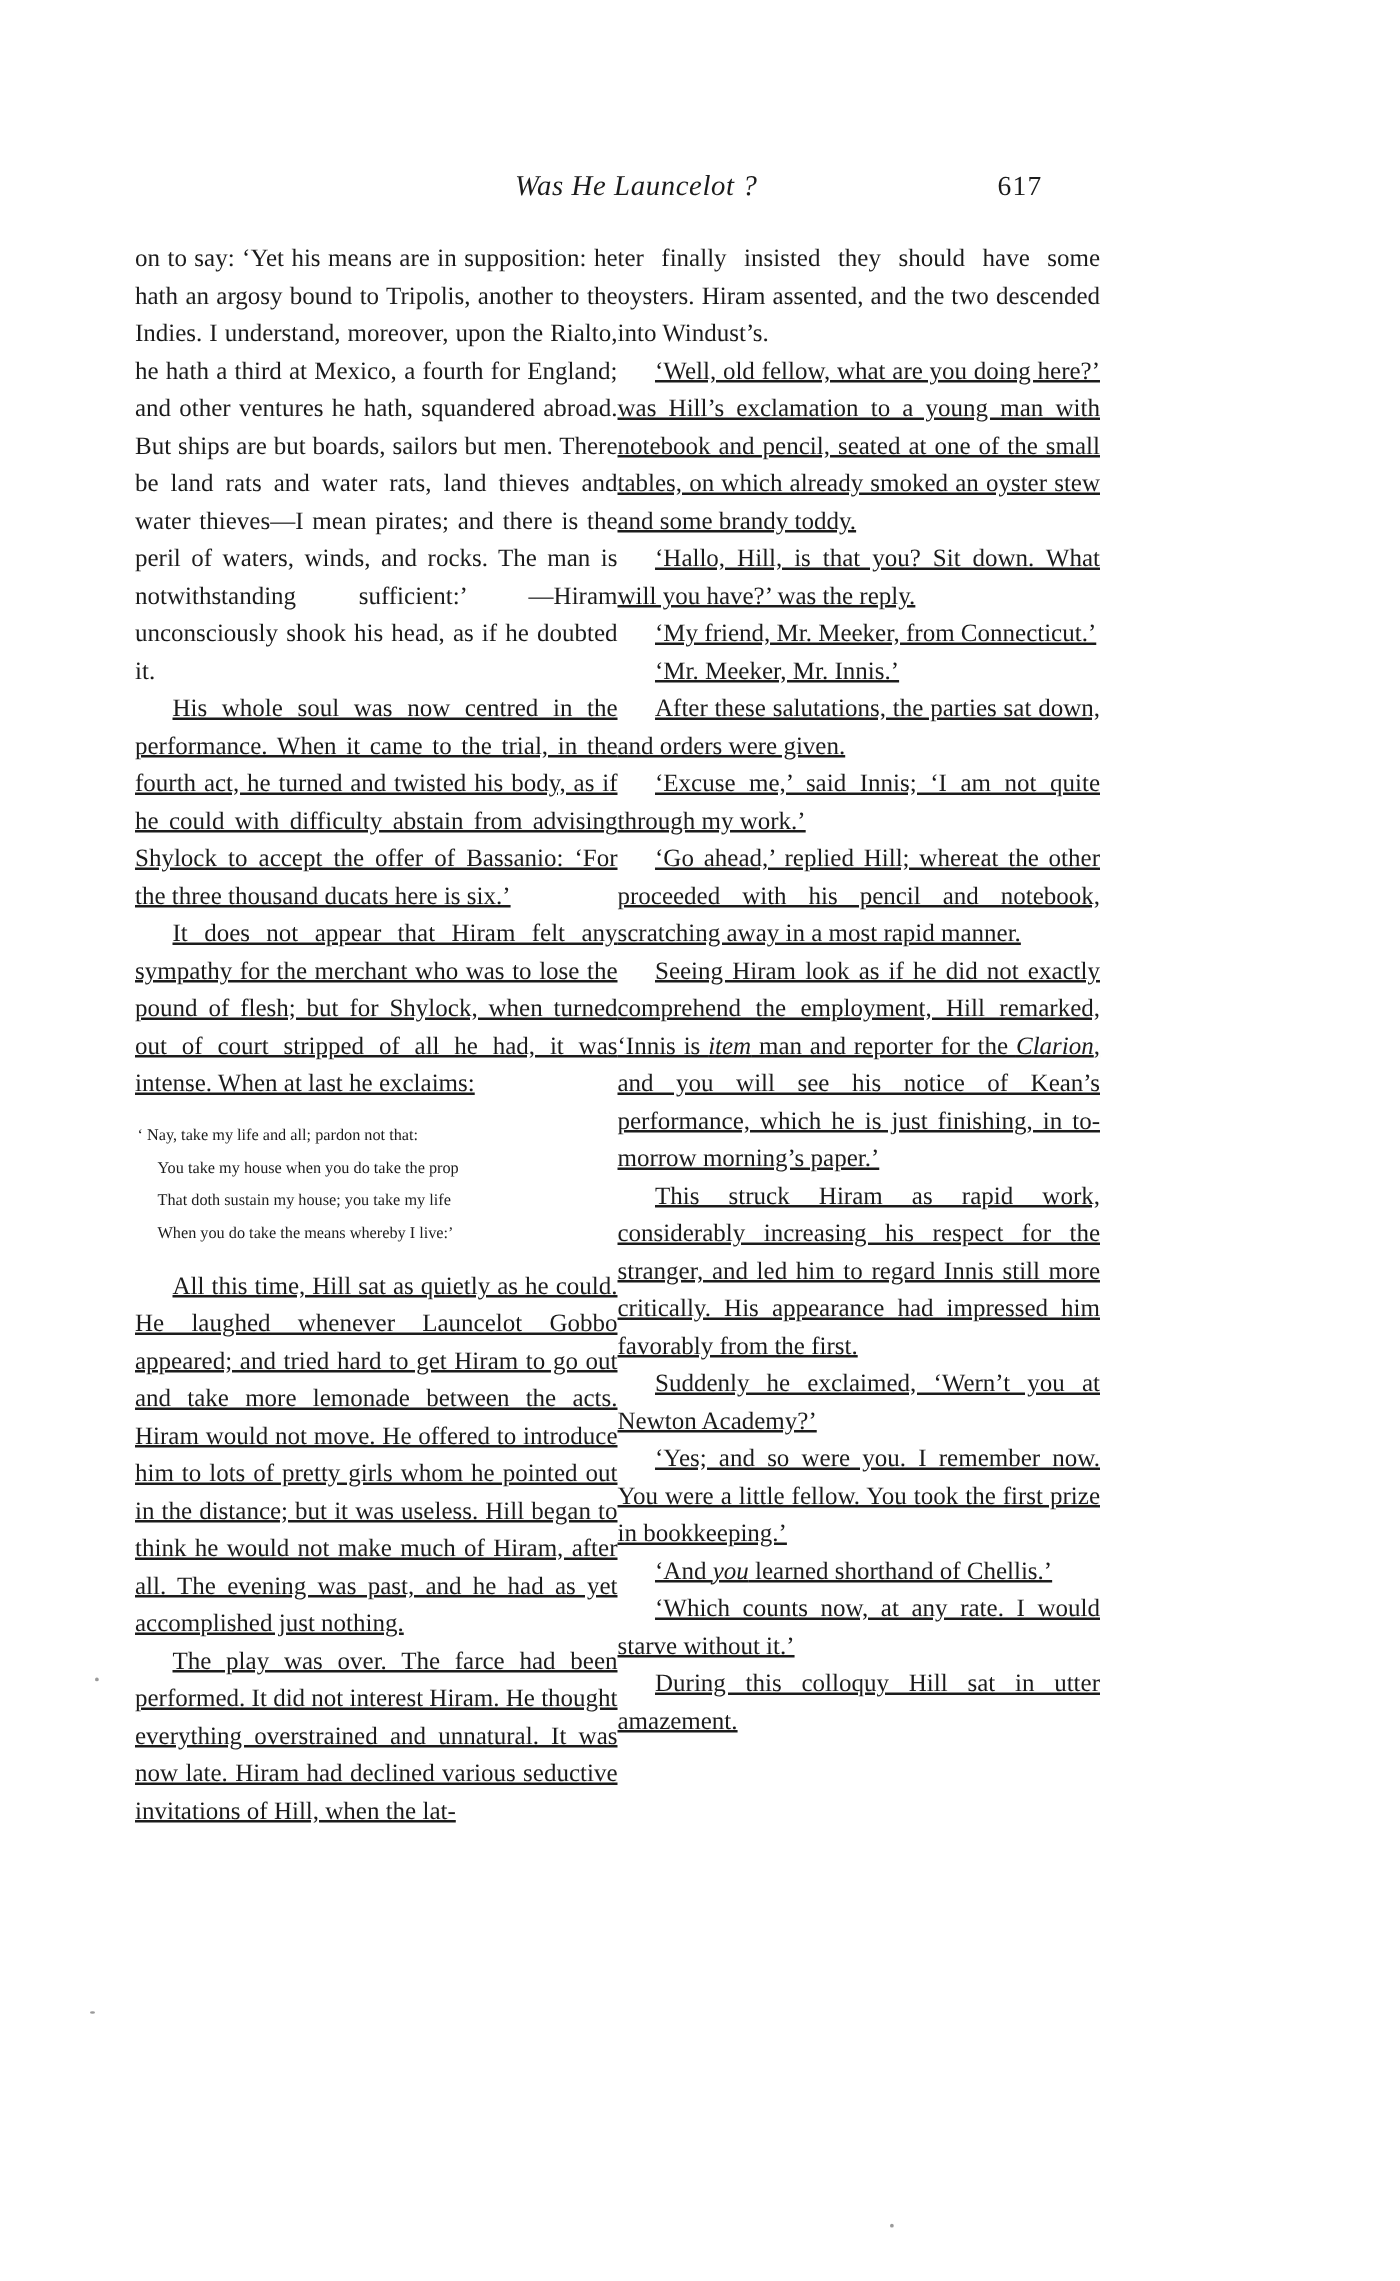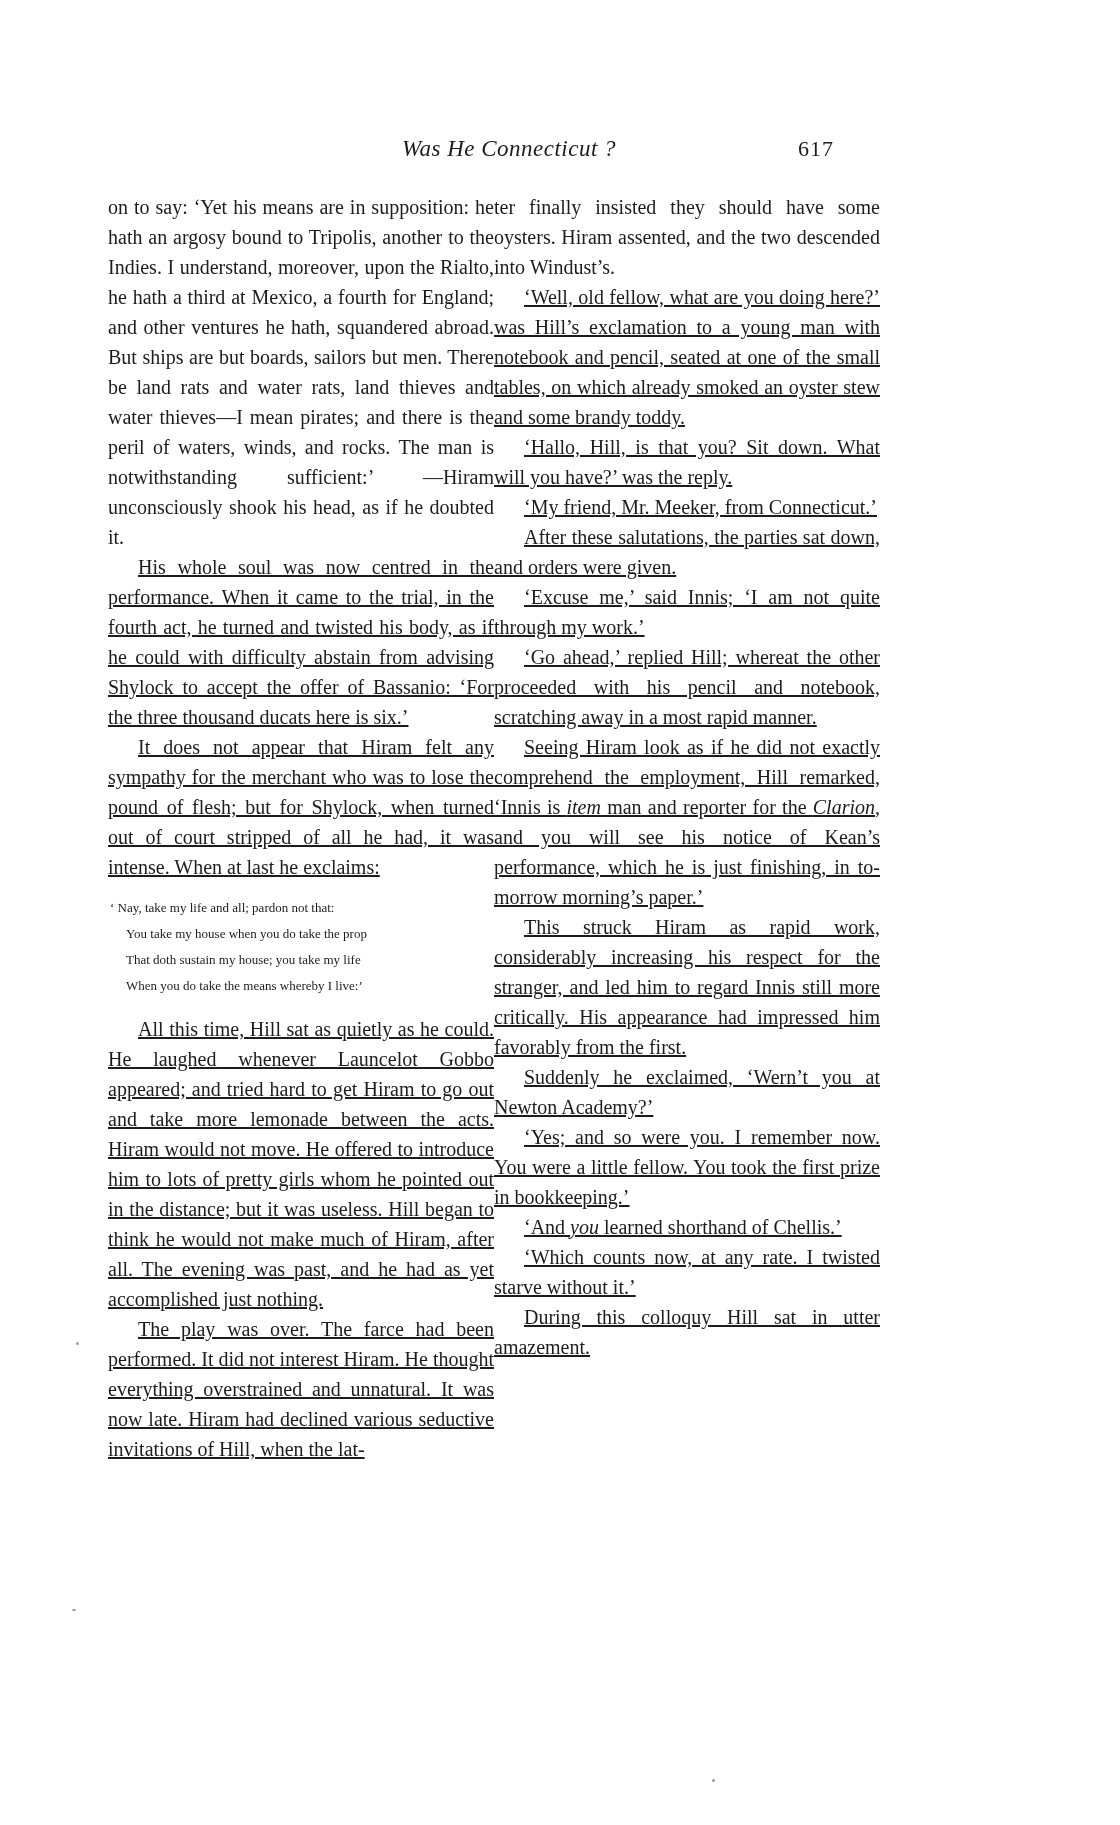--- a/index.html
+++ b/index.html
@@ -43,21 +43,21 @@
 </head>
 <body>
 
 <div class="page">
   <div class="speck" id="speck1"></div>
   <div class="speck" id="speck2"></div>
   <div class="speck" id="speck3"></div>
 
   <div class="block">
     <div class="header">
-      <span class="title">Was He Connecticut ?</span>
+      <span class="title">Was He Launcelot ?</span>
       <span class="pagenum">617</span>
     </div>
     <div class="columns">
       <div class="col" id="col-left">
           <p class="para">on to say: ‘Yet his means are in supposition: he hath an argosy bound to Tripolis, another to the Indies. I understand, moreover, upon the Rialto, he hath a third at Mexico, a fourth for England; and other ventures he hath, squandered abroad. But ships are but boards, sailors but men. There be land rats and water rats, land thieves and water thieves—I mean pirates; and there is the peril of waters, winds, and rocks. The man is notwithstanding sufficient:’ —Hiram unconsciously shook his head, as if he doubted it.</p>
           <p class="para ind">His whole soul was now centred in the performance. When it came to the trial, in the fourth act, he turned and twisted his body, as if he could with difficulty abstain from advising Shylock to accept the offer of Bassanio: ‘For the three thousand ducats here is six.’</p>
           <p class="para ind">It does not appear that Hiram felt any sympathy for the merchant who was to lose the pound of flesh; but for Shylock, when turned out of court stripped of all he had, it was intense. When at last he exclaims:</p>
           <div class="verse">
             <div class="vline">‘ Nay, take my life and all; pardon not that:</div>
             <div class="vline">You take my house when you do take the prop</div>
@@ -65,26 +65,27 @@
             <div class="vline">When you do take the means whereby I live:’</div>
           </div>
           <p class="para ind">All this time, Hill sat as quietly as he could. He laughed whenever Launcelot Gobbo appeared; and tried hard to get Hiram to go out and take more lemonade between the acts. Hiram would not move. He offered to introduce him to lots of pretty girls whom he pointed out in the distance; but it was useless. Hill began to think he would not make much of Hiram, after all. The evening was past, and he had as yet accomplished just nothing.</p>
           <p class="para ind">The play was over. The farce had been performed. It did not interest Hiram. He thought everything overstrained and unnatural. It was now late. Hiram had declined various seductive invitations of Hill, when the lat-</p>
         </div>
       <div class="col" id="col-right">
           <p class="para">ter finally insisted they should have some oysters. Hiram assented, and the two descended into Windust’s.</p>
           <p class="para ind">‘Well, old fellow, what are you doing here?’ was Hill’s exclamation to a young man with notebook and pencil, seated at one of the small tables, on which already smoked an oyster stew and some brandy toddy.</p>
           <p class="para ind">‘Hallo, Hill, is that you? Sit down. What will you have?’ was the reply.</p>
           <p class="para ind">‘My friend, Mr. Meeker, from Connecticut.’</p>
+          <p class="para ind">‘Mr. Meeker, Mr. Innis.’</p>
           <p class="para ind">After these salutations, the parties sat down, and orders were given.</p>
           <p class="para ind">‘Excuse me,’ said Innis; ‘I am not quite through my work.’</p>
           <p class="para ind">‘Go ahead,’ replied Hill; whereat the other proceeded with his pencil and notebook, scratching away in a most rapid manner.</p>
           <p class="para ind">Seeing Hiram look as if he did not exactly comprehend the employment, Hill remarked, ‘Innis is <i>item</i> man and reporter for the <i>Clarion</i>, and you will see his notice of Kean’s performance, which he is just finishing, in to-morrow morning’s paper.’</p>
           <p class="para ind">This struck Hiram as rapid work, considerably increasing his respect for the stranger, and led him to regard Innis still more critically. His appearance had impressed him favorably from the first.</p>
           <p class="para ind">Suddenly he exclaimed, ‘Wern’t you at Newton Academy?’</p>
           <p class="para ind">‘Yes; and so were you. I remember now. You were a little fellow. You took the first prize in bookkeeping.’</p>
           <p class="para ind">‘And <i>you</i> learned shorthand of Chellis.’</p>
-          <p class="para ind">‘Which counts now, at any rate. I twisted starve without it.’</p>
+          <p class="para ind">‘Which counts now, at any rate. I would starve without it.’</p>
           <p class="para ind">During this colloquy Hill sat in utter amazement.</p>
         </div>
     </div>
   </div>
 </div>
 
 </body></html>

